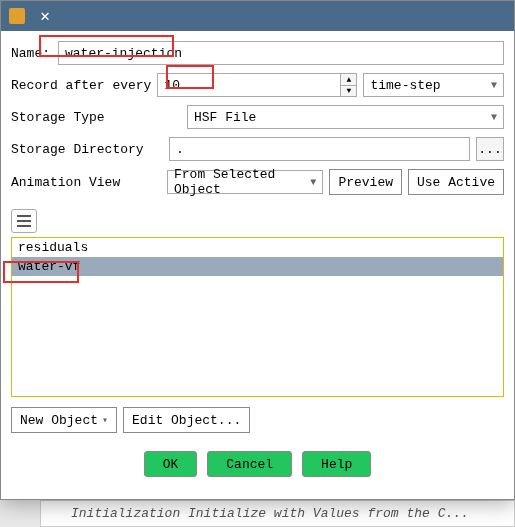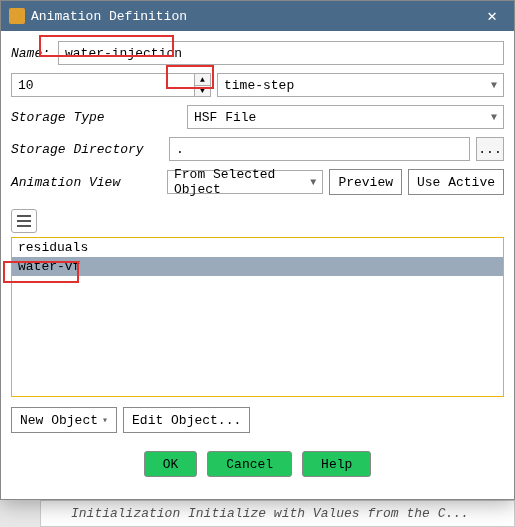--- a/index.html
+++ b/index.html
@@ -18,21 +18,21 @@
     width: 16px; height: 16px; background: #e0a030; margin-right: 6px;
     border-radius: 2px;
   }
   .title-text { flex: 1; }
   .close-x {
     width: 28px; height: 22px; display: flex; align-items: center;
     justify-content: center; cursor: pointer; color:#fff; font-size:16px;
   }
   .body { padding: 10px 10px 6px 10px; }
   .row { display: flex; align-items: center; margin-bottom: 8px; gap: 6px; }
-  .label { font-family: "Courier New", monospace; font-style: italic; }
+  .label { font-family: "Courier New", monospace; }
   .name-label { margin-right: 2px; }
   input[type=text].field, .spinner, .select, .combo {
     border: 1px solid #aaa; background: #fff; padding: 3px 6px; height: 24px;
   }
   .name-field { flex: 1; }
   .spinner-wrap { position: relative; flex: 0 0 200px; display:flex; }
   .spinner { flex:1; padding-right: 18px; }
   .spin-btns {
     position:absolute; right:1px; top:1px; bottom:1px; width:16px;
     display:flex; flex-direction:column;
@@ -100,32 +100,32 @@
     display:flex; align-items:center; padding:0 30px; color:#555;
     font-family: Arial, sans-serif; font-size:12px;
   }
 </style>
 </head>
 <body>
 
 <div class="dialog">
   <div class="titlebar">
     <div class="title-icon"></div>
-    <div class="title-text">Animation Definition</div>
     <div class="close-x">✕</div>
   </div>
 
   <div class="body">
 
     <div class="row">
       <span class="label name-label">Name:</span>
       <input type="text" class="field name-field" value="water-injection" style="">
     </div>
 
     <div class="row">
+      <span class="label">Record after every</span>
       <div class="spinner-wrap">
         <input type="text" class="spinner" value="10" style="">
         <div class="spin-btns">
           <div>▲</div>
           <div>▼</div>
         </div>
       </div>
       <div class="select" style="flex:1">
         <span>time-step</span>
         <span class="caret">▼</span>

